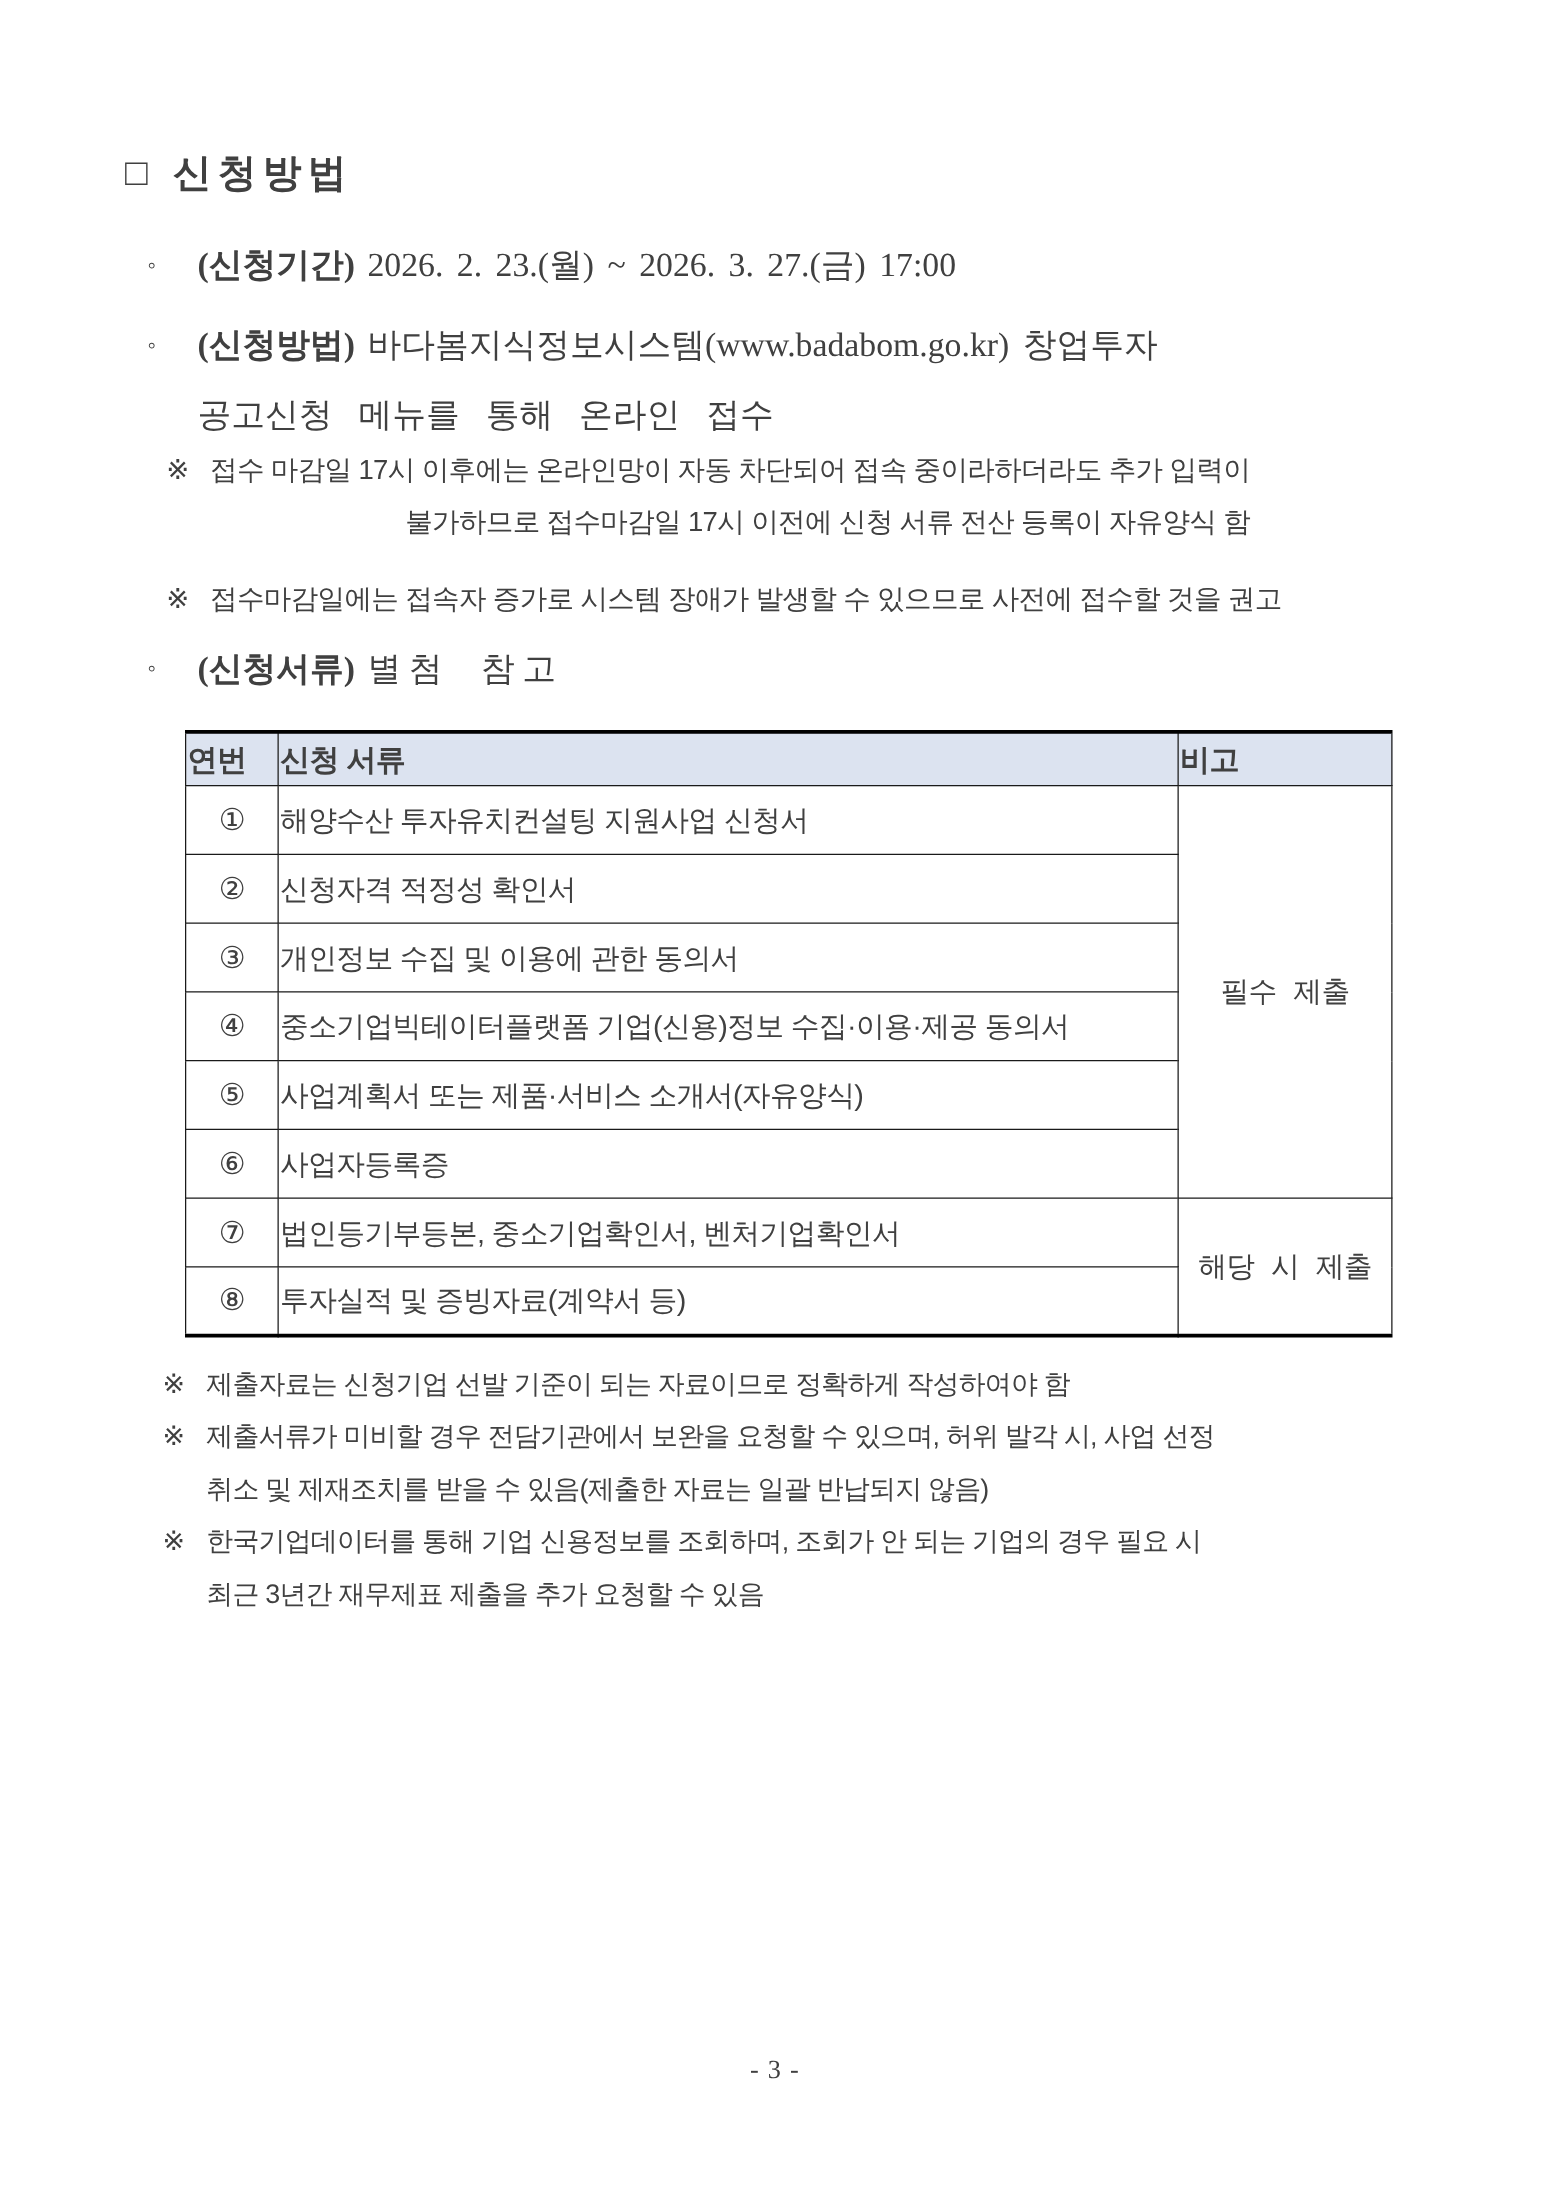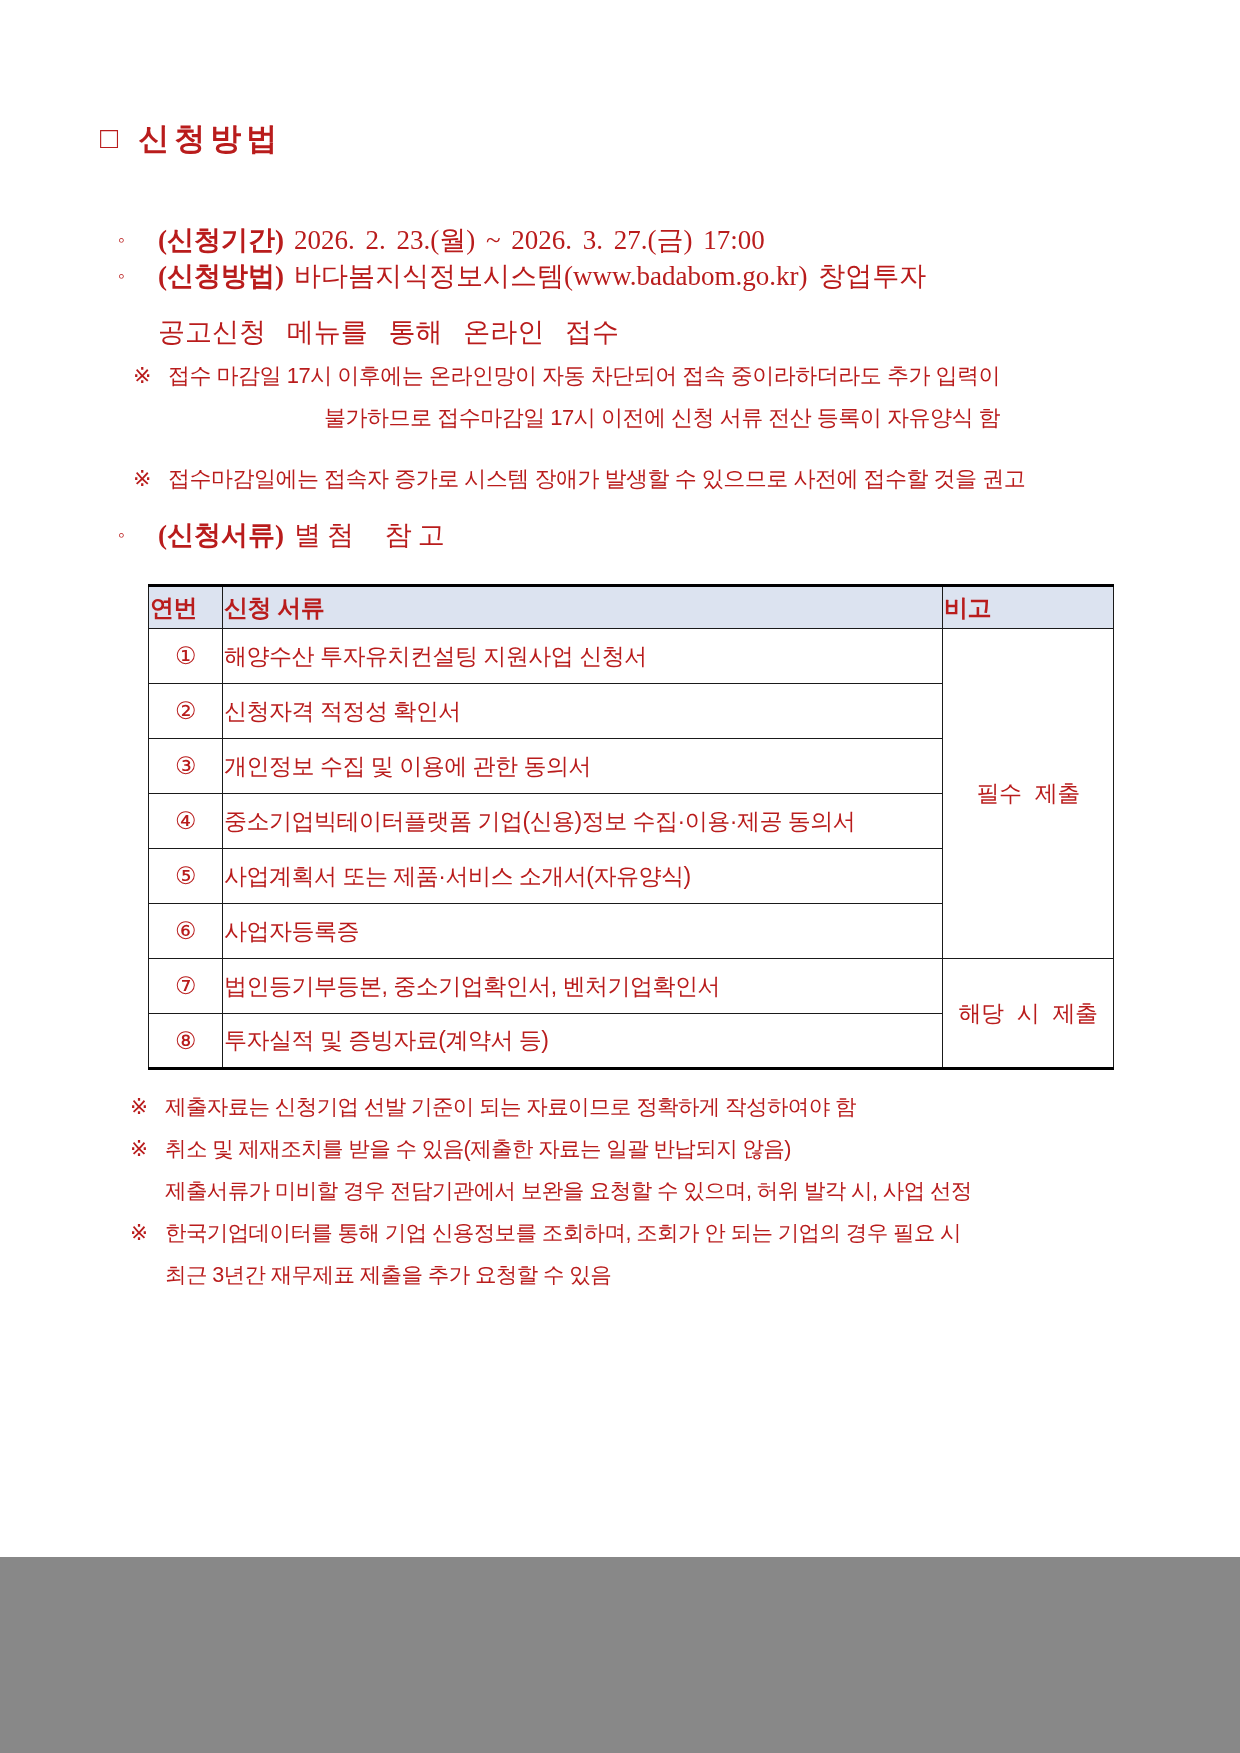--- a/index.html
+++ b/index.html
@@ -1,22 +1,22 @@
 <!DOCTYPE html>
 <html style="--header-bg: #dce3f0;"><head>
 <meta charset="utf-8">
 <style>
   html,body { margin:0; padding:0; background:#888; }
   .page {
     position: relative;
-    width: 1240px; height: 1557px;
+    width: 1240px; height: 1753px;
     margin: 0 auto;
     background: #ffffff;
     overflow: hidden;
-    color: #b91c1c;
+    color: #404040;
   }
   .serif { font-family: "Liberation Serif", "DejaVu Serif", serif; }
   .gothic { font-family: "Liberation Sans", "DejaVu Sans", sans-serif; }
 
   .abs { position: absolute; }
 
   
   .title {
     left: 100px; top: 118px;
     font-size: 31px; font-weight: bold;
@@ -26,21 +26,21 @@
   .title .tt { letter-spacing: 5px; }
 
   
   .bullet {
     font-size: 27px;
     word-spacing: 4px;
     white-space: nowrap;
   }
   .bullet .cm { font-size: 19px; display:inline-block; width: 40px; vertical-align: 3px; }
   .bullet .bl { font-weight: bold; margin-right: 10px; }
-  .b-period { left: 118px; top: 194px; margin-top: 28px; }
+  .b-period { left: 118px; top: 194px; }
   .b-method { left: 118px; top: 258px; }
   .b-method-l2 { left: 158px; top: 314px; font-size: 27px; word-spacing: 14px; white-space: nowrap; }
   .b-docs   { left: 118px; top: 517px; }
   .b-docs .dv { letter-spacing: 6px; word-spacing: 12px; }
 
   
   .note {
     font-size: 22px;
     letter-spacing: -0.5px;
     line-height: 42px;
@@ -168,22 +168,22 @@
       </tr>
     </tbody>
   </table>
 
   <div class="abs fn gothic fn-1">
     <span class="mk">※</span>
     <span class="tx">제출자료는 신청기업 선발 기준이 되는 자료이므로 정확하게 작성하여야 함</span>
   </div>
   <div class="abs fn gothic fn-2">
     <span class="mk">※</span>
+    <span class="tx">제출서류가 미비할 경우 전담기관에서 보완을 요청할 수 있으며, 허위 발각 시, 사업 선정</span>
     <span class="tx">취소 및 제재조치를 받을 수 있음(제출한 자료는 일괄 반납되지 않음)</span>
-    <span class="tx">제출서류가 미비할 경우 전담기관에서 보완을 요청할 수 있으며, 허위 발각 시, 사업 선정</span>
   </div>
   <div class="abs fn gothic fn-3">
     <span class="mk">※</span>
     <span class="tx">한국기업데이터를 통해 기업 신용정보를 조회하며, 조회가 안 되는 기업의 경우 필요 시</span>
     <span class="tx">최근 3년간 재무제표 제출을 추가 요청할 수 있음</span>
   </div>
 
   <div class="abs footer serif">- 3 -</div>
 
 </div>

